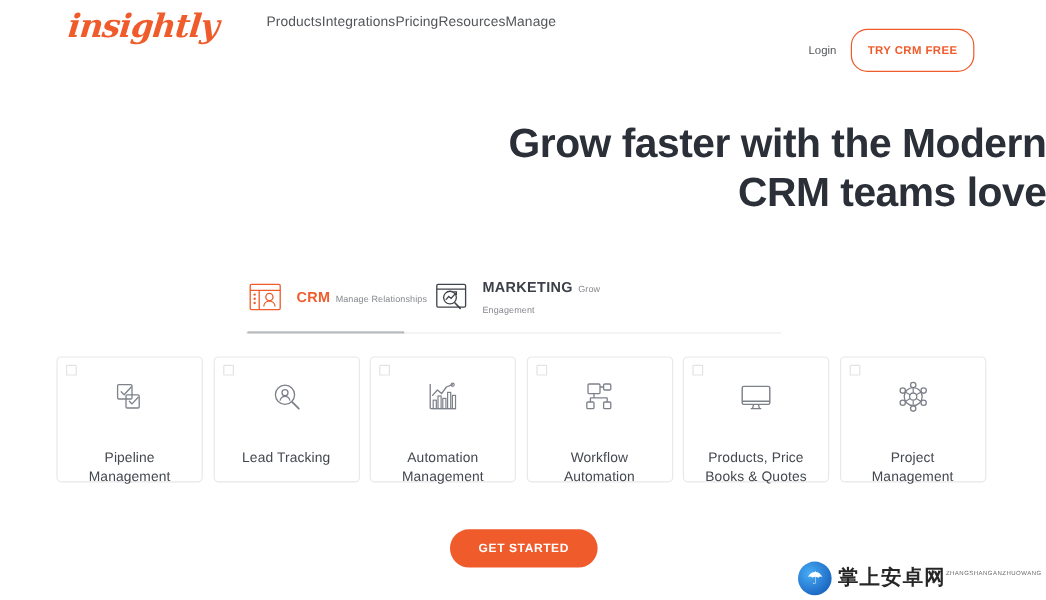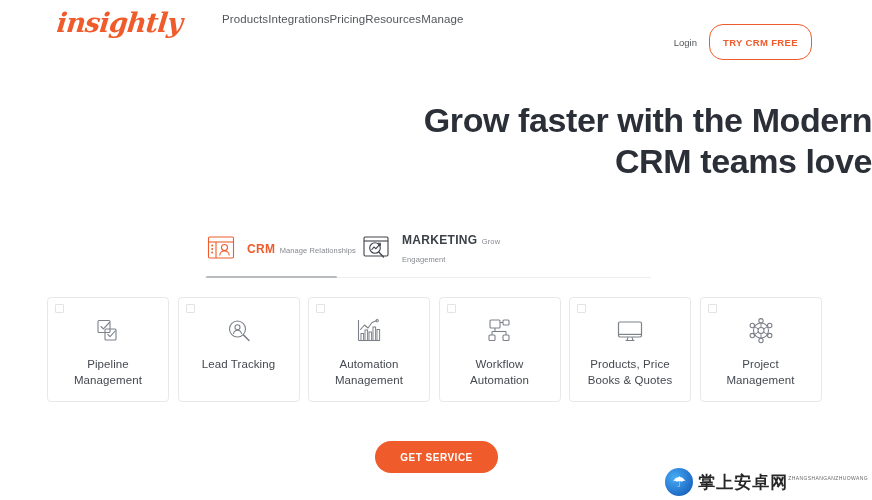--- a/index.html
+++ b/index.html
@@ -99,21 +99,21 @@
     align-items: center; justify-content: flex-start;
     cursor: pointer;
   }
   .card-check {
     position: absolute; left: 7px; top: 6px;
     width: 9px; height: 9px;
     border: 1px solid #e3e3e3; border-radius: 1px; background: #fff;
   }
   .card-icon { margin-top: 18px; height: 30px; display: flex; align-items: center; }
   .card-label {
-    margin-top: 10px; text-align: center;
+    margin-top: 28px; text-align: center;
     font-size: 11.5px; color: #44484f; line-height: 1.42;
     letter-spacing: .1px; padding: 0 5px;
   }
 
   
   .cta {
     position: absolute; left: 375px; top: 441px;
     width: 123px; height: 32px;
     background: #ef5b2b; border: none; border-radius: 17px;
     color: #fff; font-size: 10px; font-weight: bold; letter-spacing: .5px;
@@ -320,21 +320,21 @@
           <path d="M15 7v4M15 18v4.3M8.3 10.6l4.2 2.4M21.7 10.6l-4.2 2.4M8.3 18.5l4.2-2.4M21.7 18.5l-4.2-2.4" stroke="#7d8189" stroke-width="1"></path>
         </svg>
       </span>
       <span class="card-label">
         <span>Project</span><br>
         <span>Management</span>
       </span>
     </div>
   </div>
 
-  <button class="cta">GET SERVICE</button>
+  <button class="cta">GET STARTED</button>
 
   <div class="watermark">
     <span class="wm-mark">☂</span>
     <span class="wm-txt">
       <span class="wm-cn">掌上安卓网</span>
       <span class="wm-py">ZHANGSHANGANZHUOWANG</span>
     </span>
   </div>
 
 </div>

